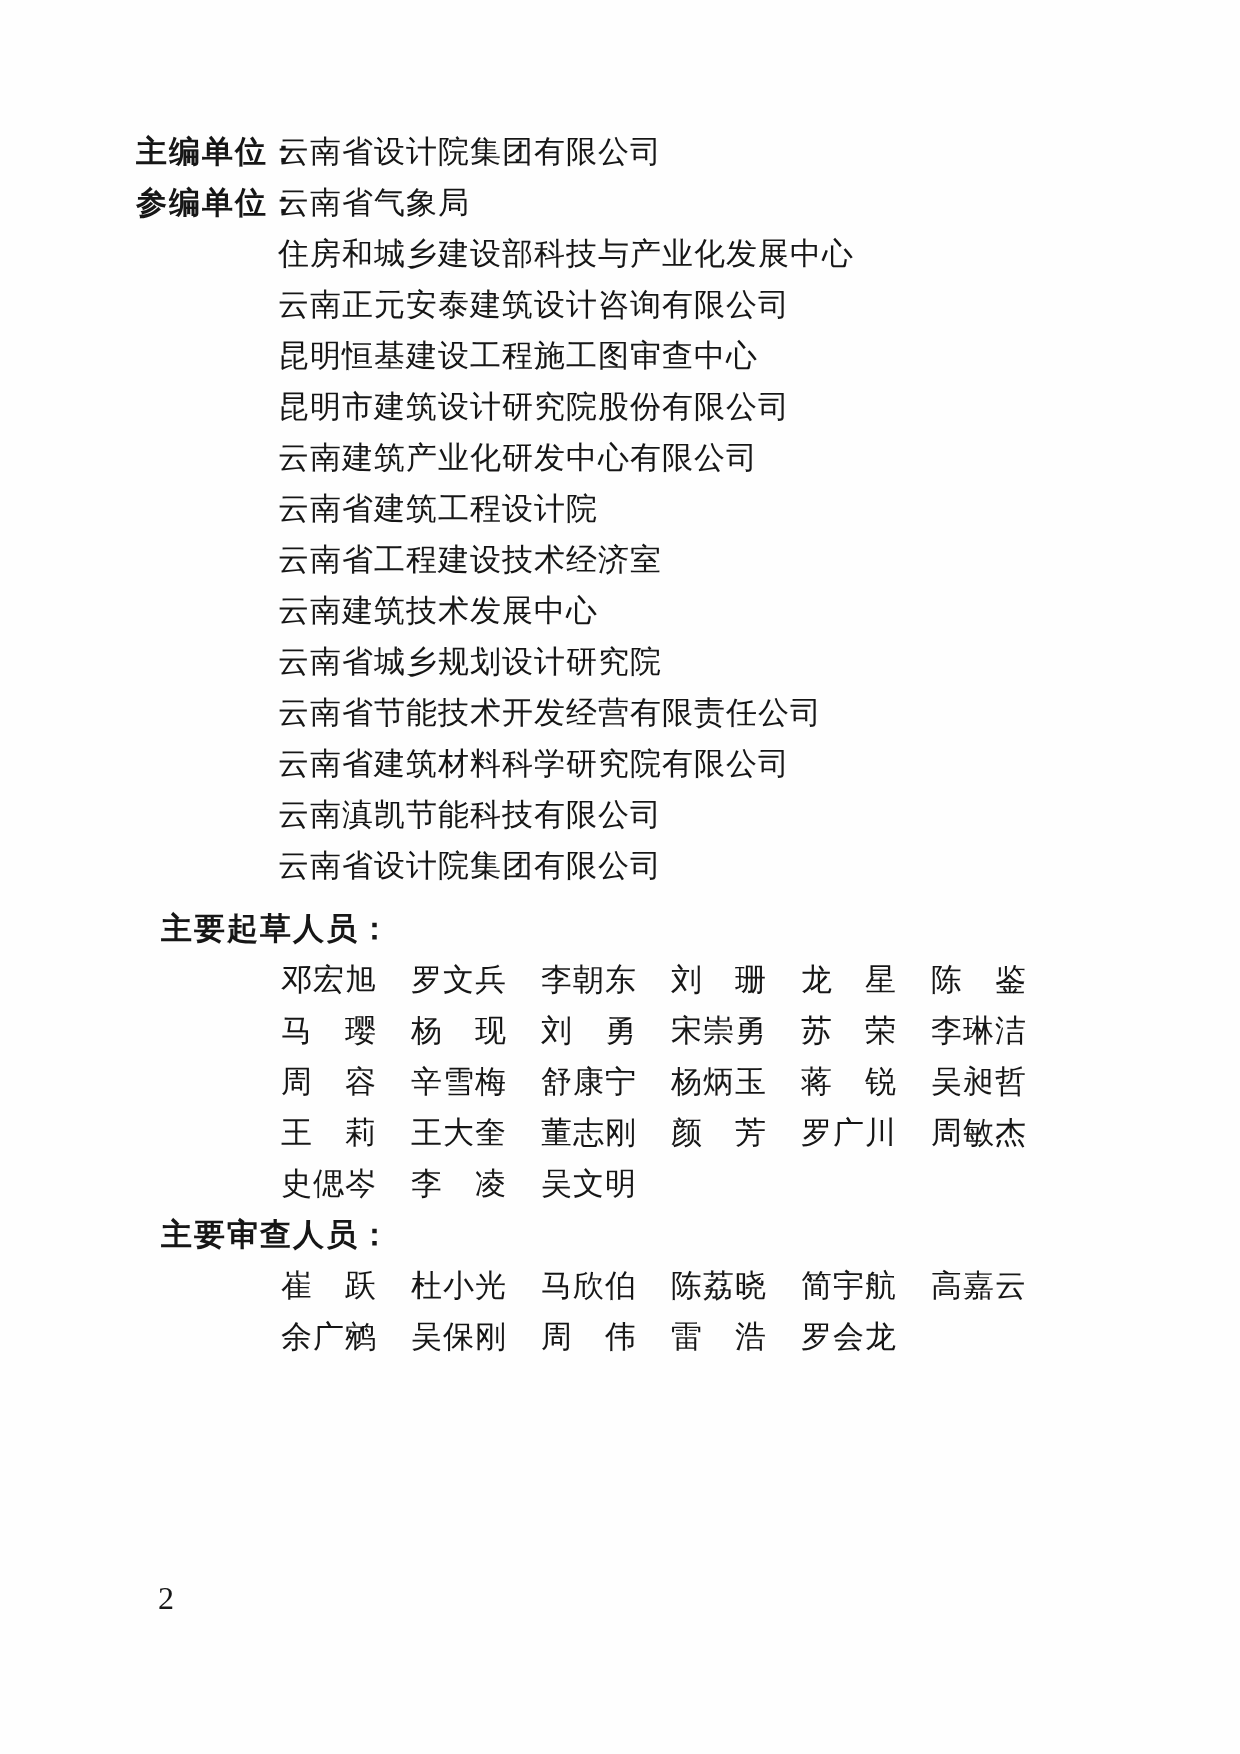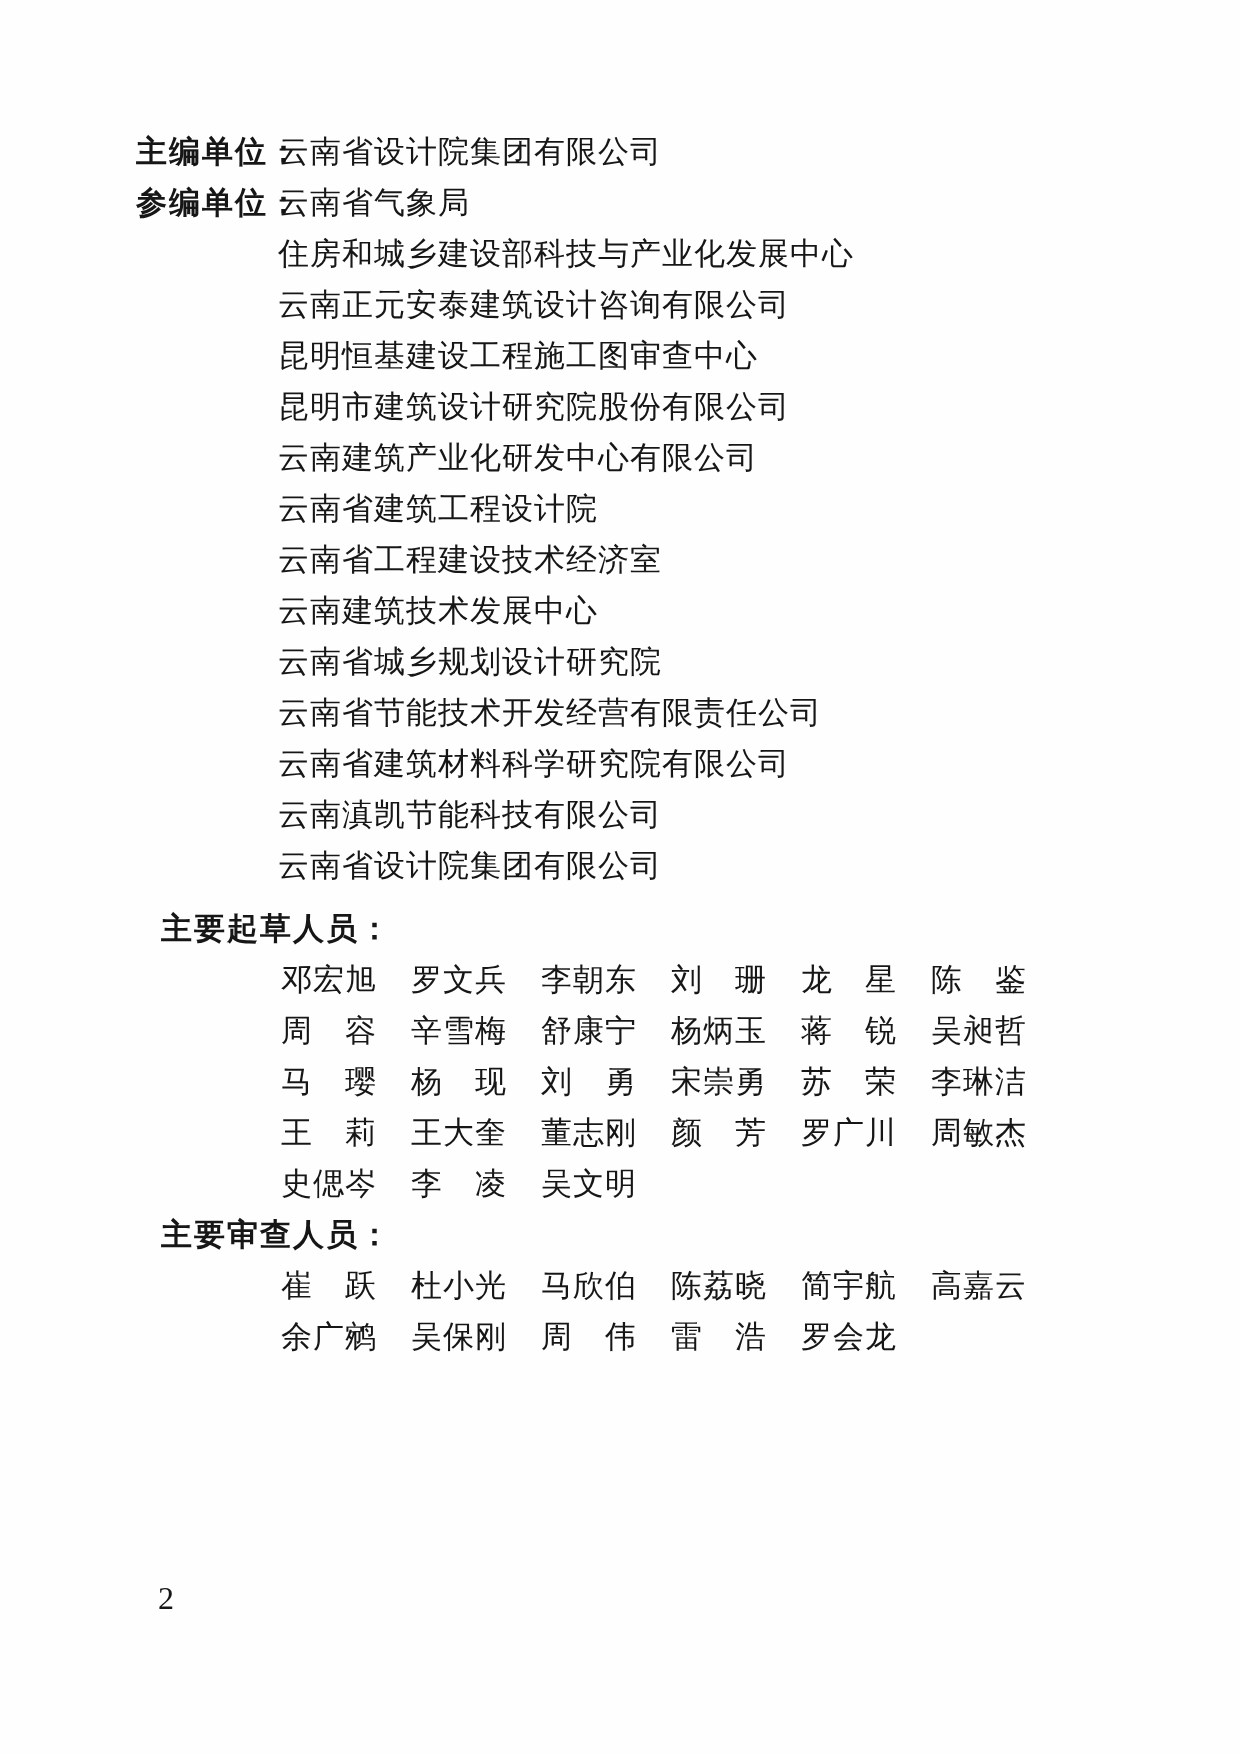--- a/index.html
+++ b/index.html
@@ -93,34 +93,34 @@
 
     <div class="line names-row first">
       <span class="name-cell">邓宏旭</span>
       <span class="name-cell">罗文兵</span>
       <span class="name-cell">李朝东</span>
       <span class="name-cell">刘　珊</span>
       <span class="name-cell">龙　星</span>
       <span class="name-cell">陈　鉴</span>
     </div>
     <div class="line names-row">
+      <span class="name-cell">马　璎</span>
+      <span class="name-cell">杨　现</span>
+      <span class="name-cell">刘　勇</span>
+      <span class="name-cell">宋崇勇</span>
+      <span class="name-cell">苏　荣</span>
+      <span class="name-cell">李琳洁</span>
+    </div>
+    <div class="line names-row">
       <span class="name-cell">周　容</span>
       <span class="name-cell">辛雪梅</span>
       <span class="name-cell">舒康宁</span>
       <span class="name-cell">杨炳玉</span>
       <span class="name-cell">蒋　锐</span>
       <span class="name-cell">吴昶哲</span>
-    </div>
-    <div class="line names-row">
-      <span class="name-cell">马　璎</span>
-      <span class="name-cell">杨　现</span>
-      <span class="name-cell">刘　勇</span>
-      <span class="name-cell">宋崇勇</span>
-      <span class="name-cell">苏　荣</span>
-      <span class="name-cell">李琳洁</span>
     </div>
     <div class="line names-row">
       <span class="name-cell">王　莉</span>
       <span class="name-cell">王大奎</span>
       <span class="name-cell">董志刚</span>
       <span class="name-cell">颜　芳</span>
       <span class="name-cell">罗广川</span>
       <span class="name-cell">周敏杰</span>
     </div>
     <div class="line names-row">

